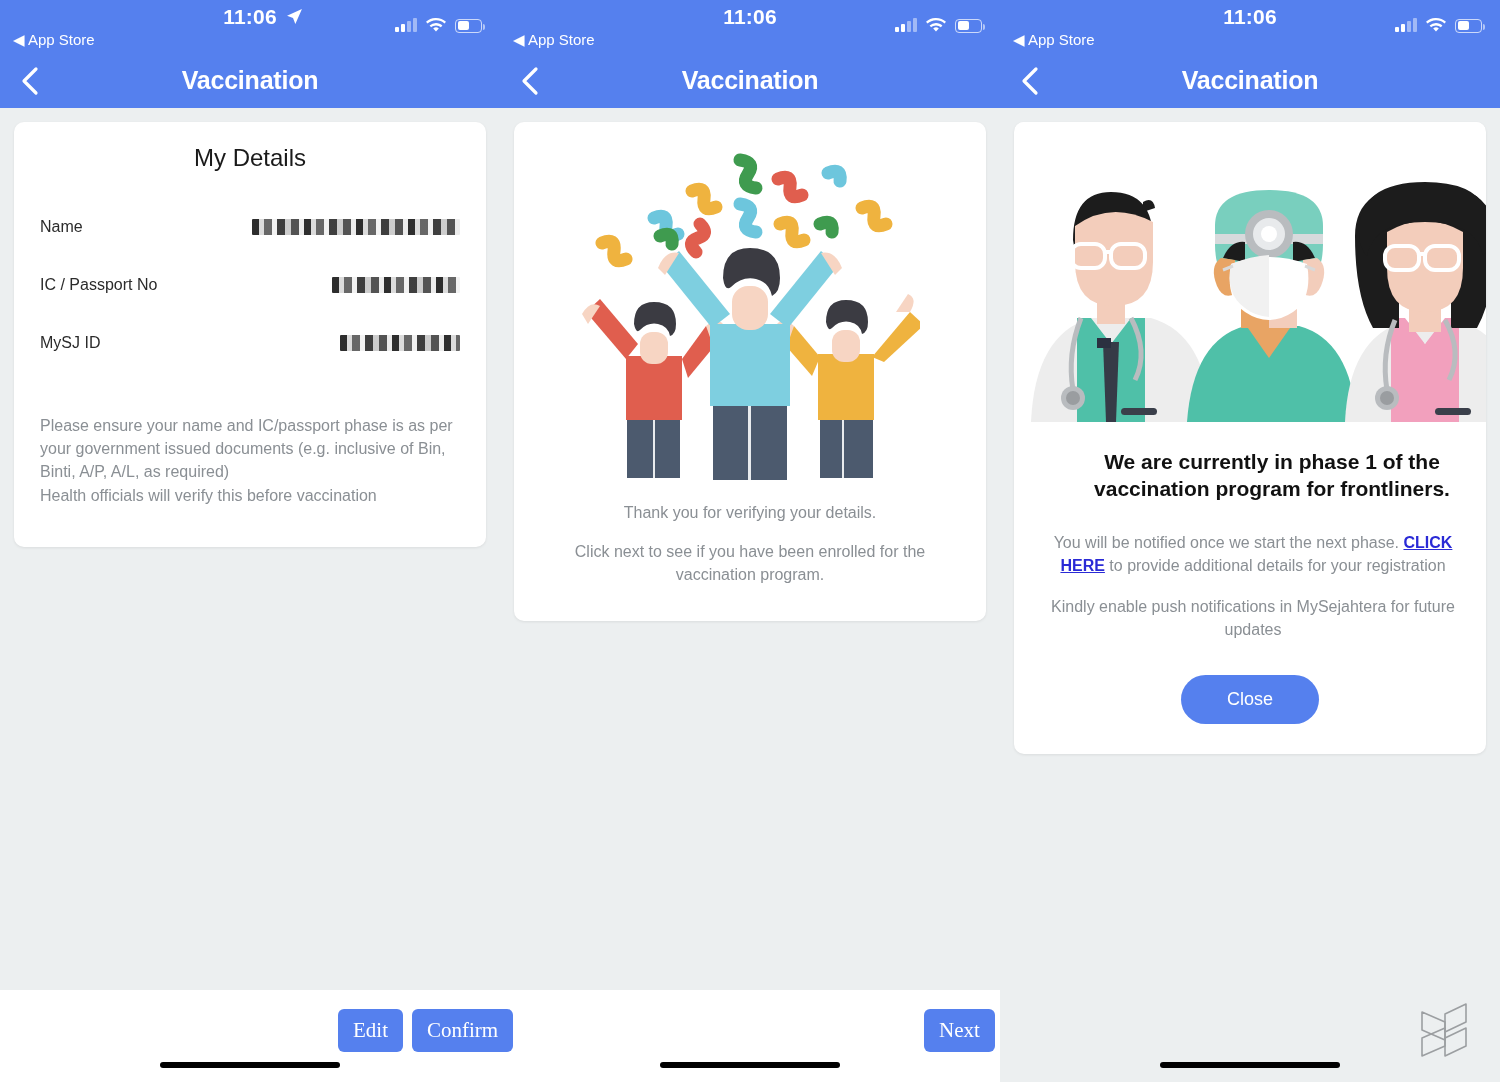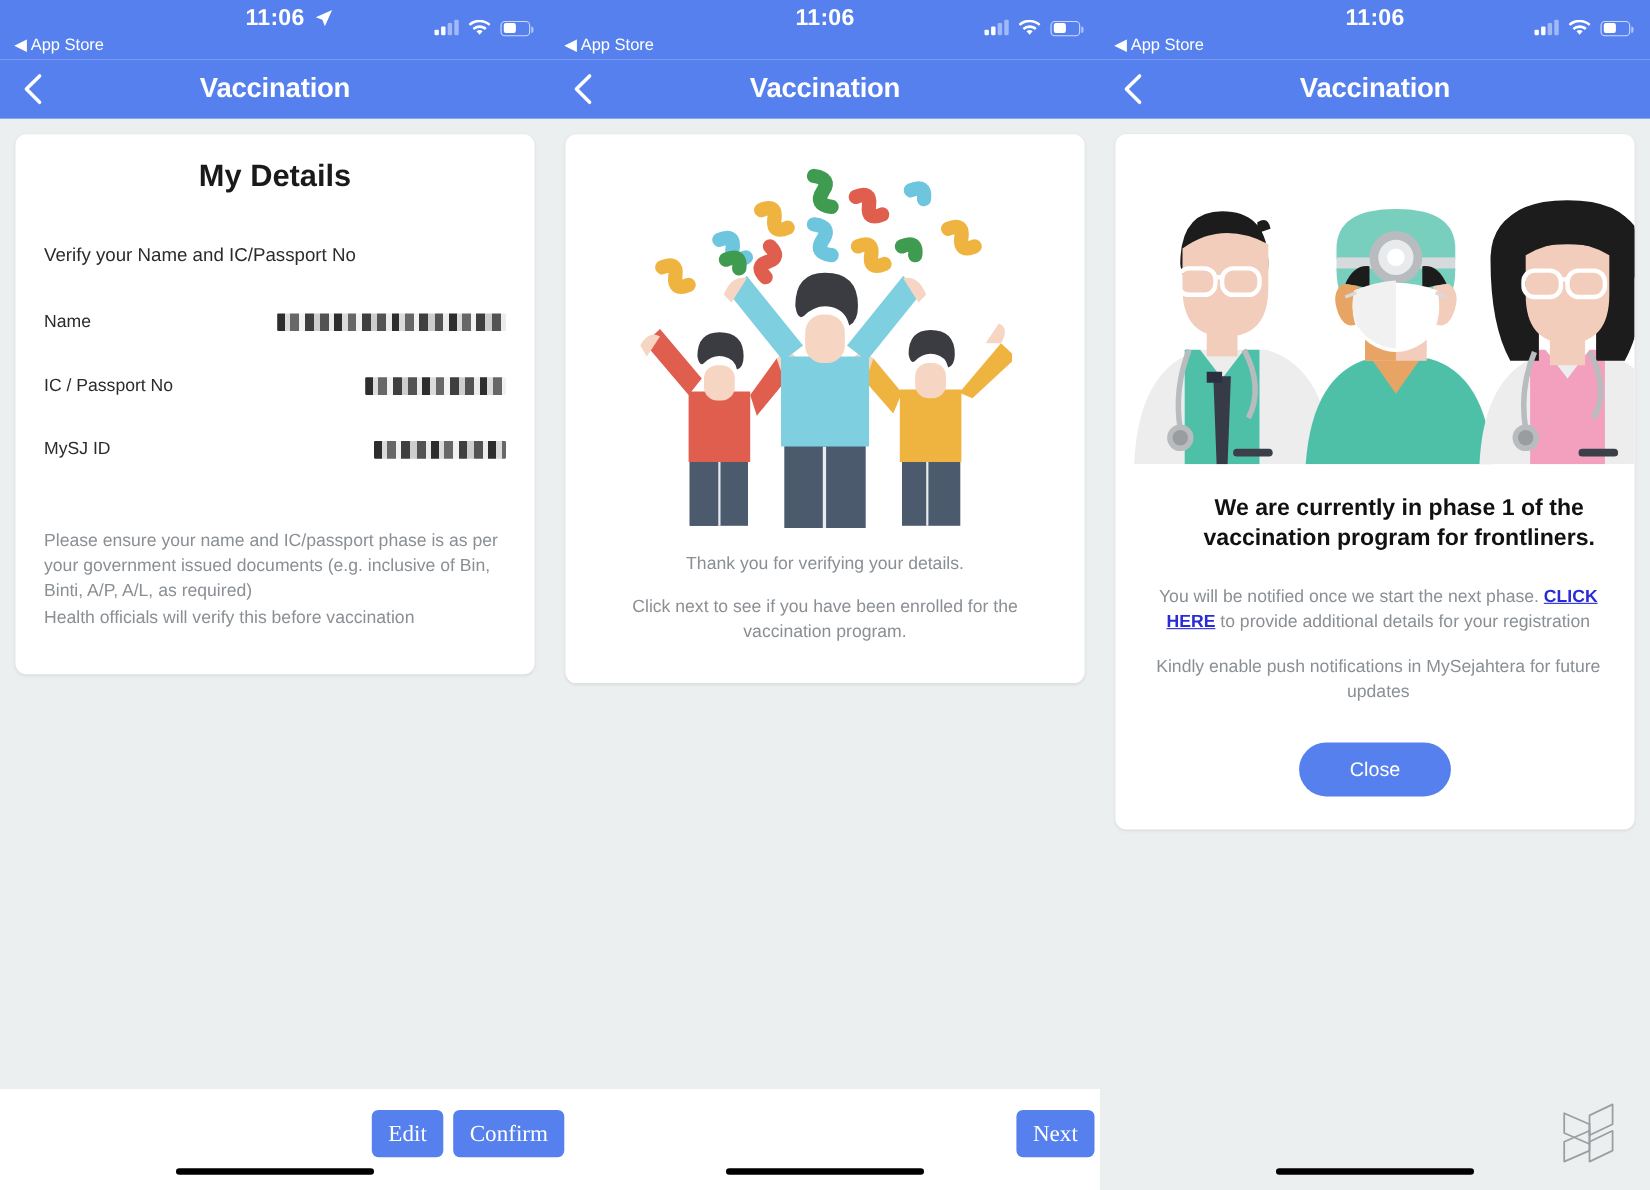--- a/index.html
+++ b/index.html
@@ -133,22 +133,22 @@
   .card {
     background: #ffffff;
     border-radius: 10px;
     box-shadow: 0 1px 3px rgba(0,0,0,0.08);
   }
 
   
   .card-details { padding: 22px 26px 40px 26px; }
   .card-title {
     text-align: center;
-    font-size: 28px;
-    font-weight: bold;
+    font-size: 24px;
+    font-weight: normal;
     color: #1a1a1a;
     margin-bottom: 46px;
   }
   .verify-line {
     font-size: 17px;
     color: #2b2b2b;
     margin-bottom: 42px;
   }
   .field-row {
     display: flex;
@@ -331,21 +331,20 @@
           <svg viewBox="0 0 32 34">
             <path d="M22 5 10 17l12 12" fill="none" stroke="#fff" stroke-width="3.2" stroke-linecap="round" stroke-linejoin="round"></path>
           </svg>
         </div>
         <div class="nav-title">Vaccination</div>
       </div>
 
       <div class="content">
         <div class="card card-details">
           <div class="card-title">My Details</div>
-          <div class="verify-line">Verify your Name and IC/Passport No</div>
 
           <div class="field-row">
             <span class="field-label">Name</span>
             <span class="field-value-redacted redact-name"></span>
           </div>
 
           <div class="field-row">
             <span class="field-label">IC / Passport No</span>
             <span class="field-value-redacted redact-ic"></span>
           </div>

